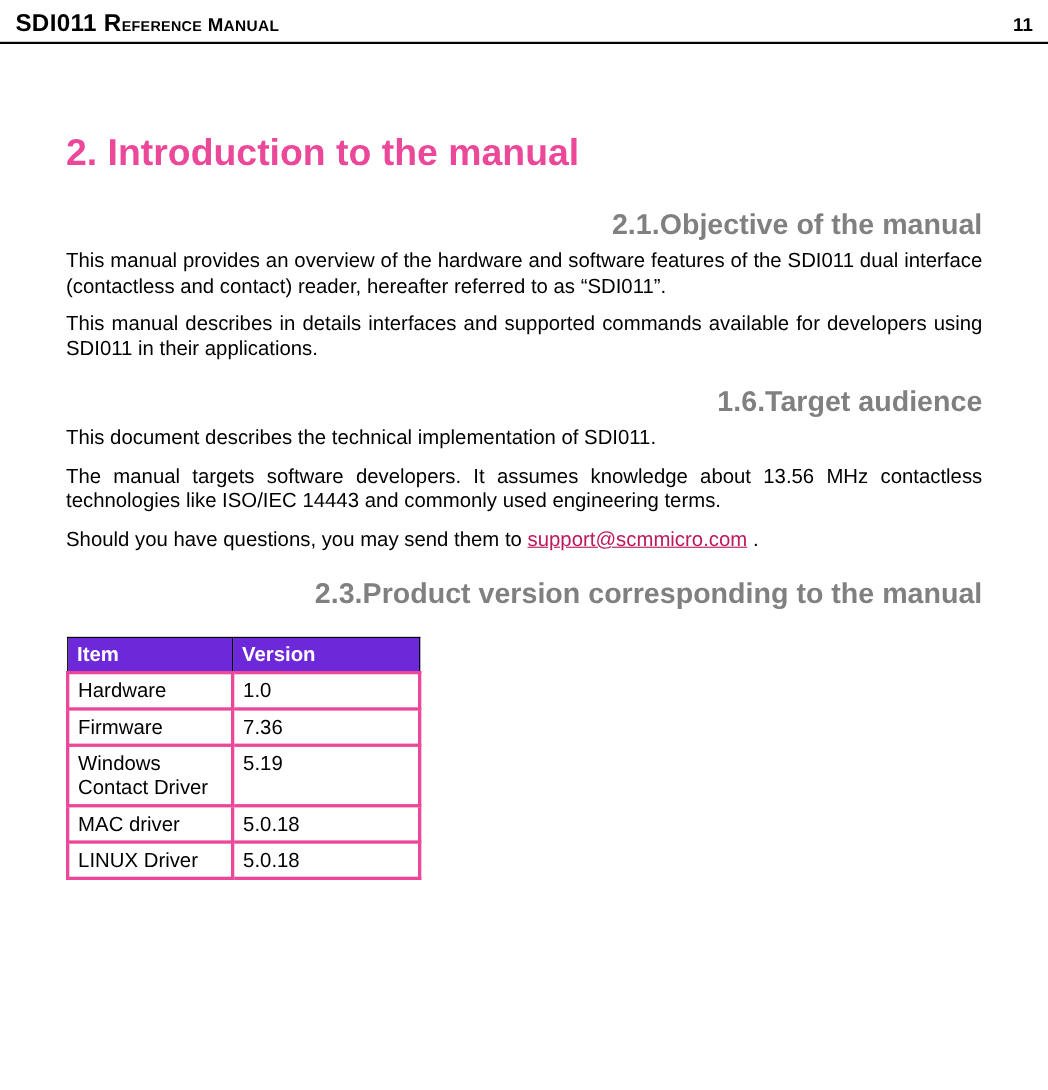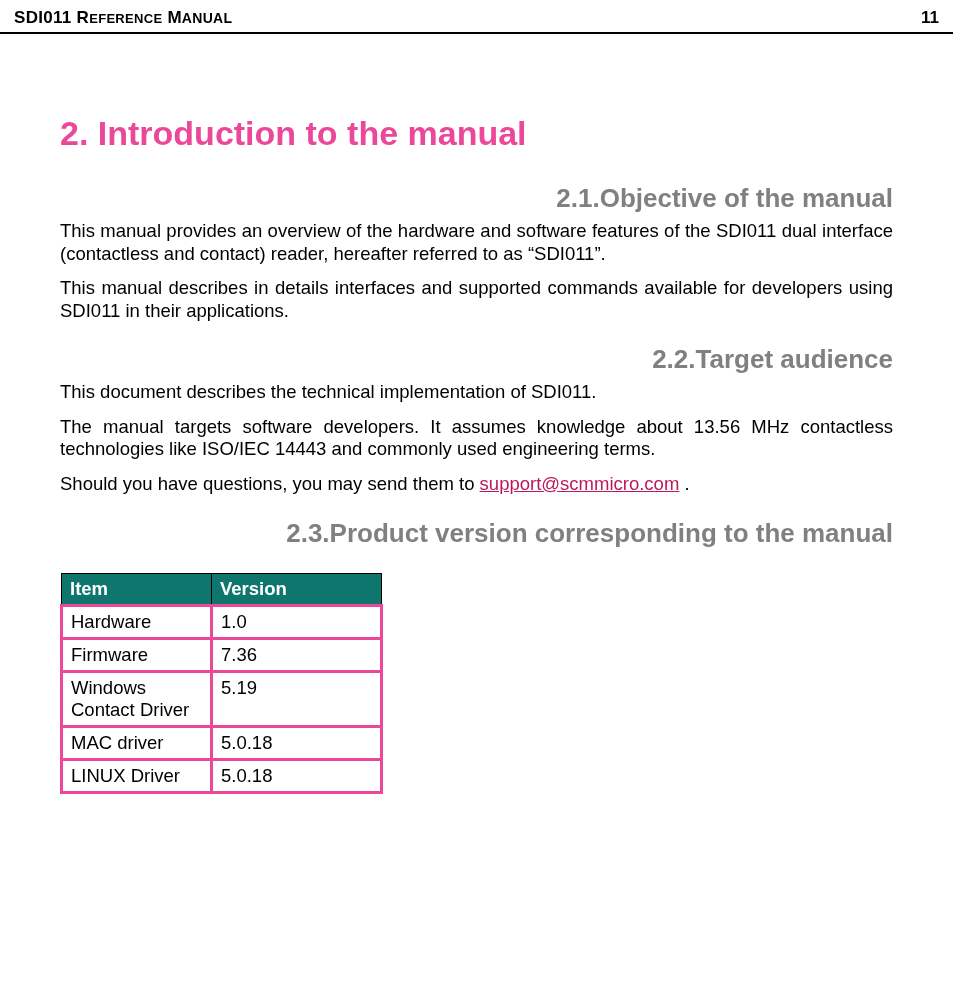--- a/index.html
+++ b/index.html
@@ -60,57 +60,57 @@
   a.link {
     color: #be185d;
     text-decoration: underline;
   }
   table {
     border-collapse: collapse;
     margin-top: 24px;
     font-size: 18.5px;
   }
   th {
-    background: #0f766e;
+    background: #6d28d9;
     color: #fff;
     font-weight: bold;
     text-align: left;
     padding: 4px 8px;
     border: 1px solid #000;
   }
   th.col-item { width: 150px; }
   th.col-ver { width: 170px; }
   td {
     border: 3px solid #ec4899;
     padding: 4px 8px;
     vertical-align: top;
   }
 </style>
 </head>
 <body>
 
 <div class="header">
   <div class="header-title">
-    <span style="font-size:17px">SDI011 R</span><span style="font-size:13px">EFERENCE</span><span style="font-size:17px"> M</span><span style="font-size:14px">ANUAL</span>
+    <span style="font-size:22px">SDI011 R</span><span style="font-size:13px">EFERENCE</span><span style="font-size:17px"> M</span><span style="font-size:14px">ANUAL</span>
   </div>
   <div class="header-page">11</div>
 </div>
 
 <div class="content">
 
   <h1>2. Introduction to the manual</h1>
 
   <h2>
     <span class="num">2.1.</span><span>Objective of the manual</span>
   </h2>
   <p>This manual provides an overview of the hardware and software features of the SDI011 dual interface (contactless and contact) reader, hereafter referred to as “SDI011”.</p>
   <p>This manual describes in details interfaces and supported commands available for developers using SDI011 in their applications.</p>
 
   <h2>
-    <span class="num">2.2.</span><span>Target audience</span>
+    <span class="num">1.6.</span><span>Target audience</span>
   </h2>
   <p>This document describes the technical implementation of SDI011.</p>
   <p>The manual targets software developers. It assumes knowledge about 13.56 MHz contactless technologies like ISO/IEC 14443 and commonly used engineering terms.</p>
   <p>
     <span>Should you have questions, you may send them to </span><a class="link" href="#">support@scmmicro.com</a><span> .</span>
   </p>
 
   <h2>
     <span class="num">2.3.</span><span>Product version corresponding to the manual</span>
   </h2>

